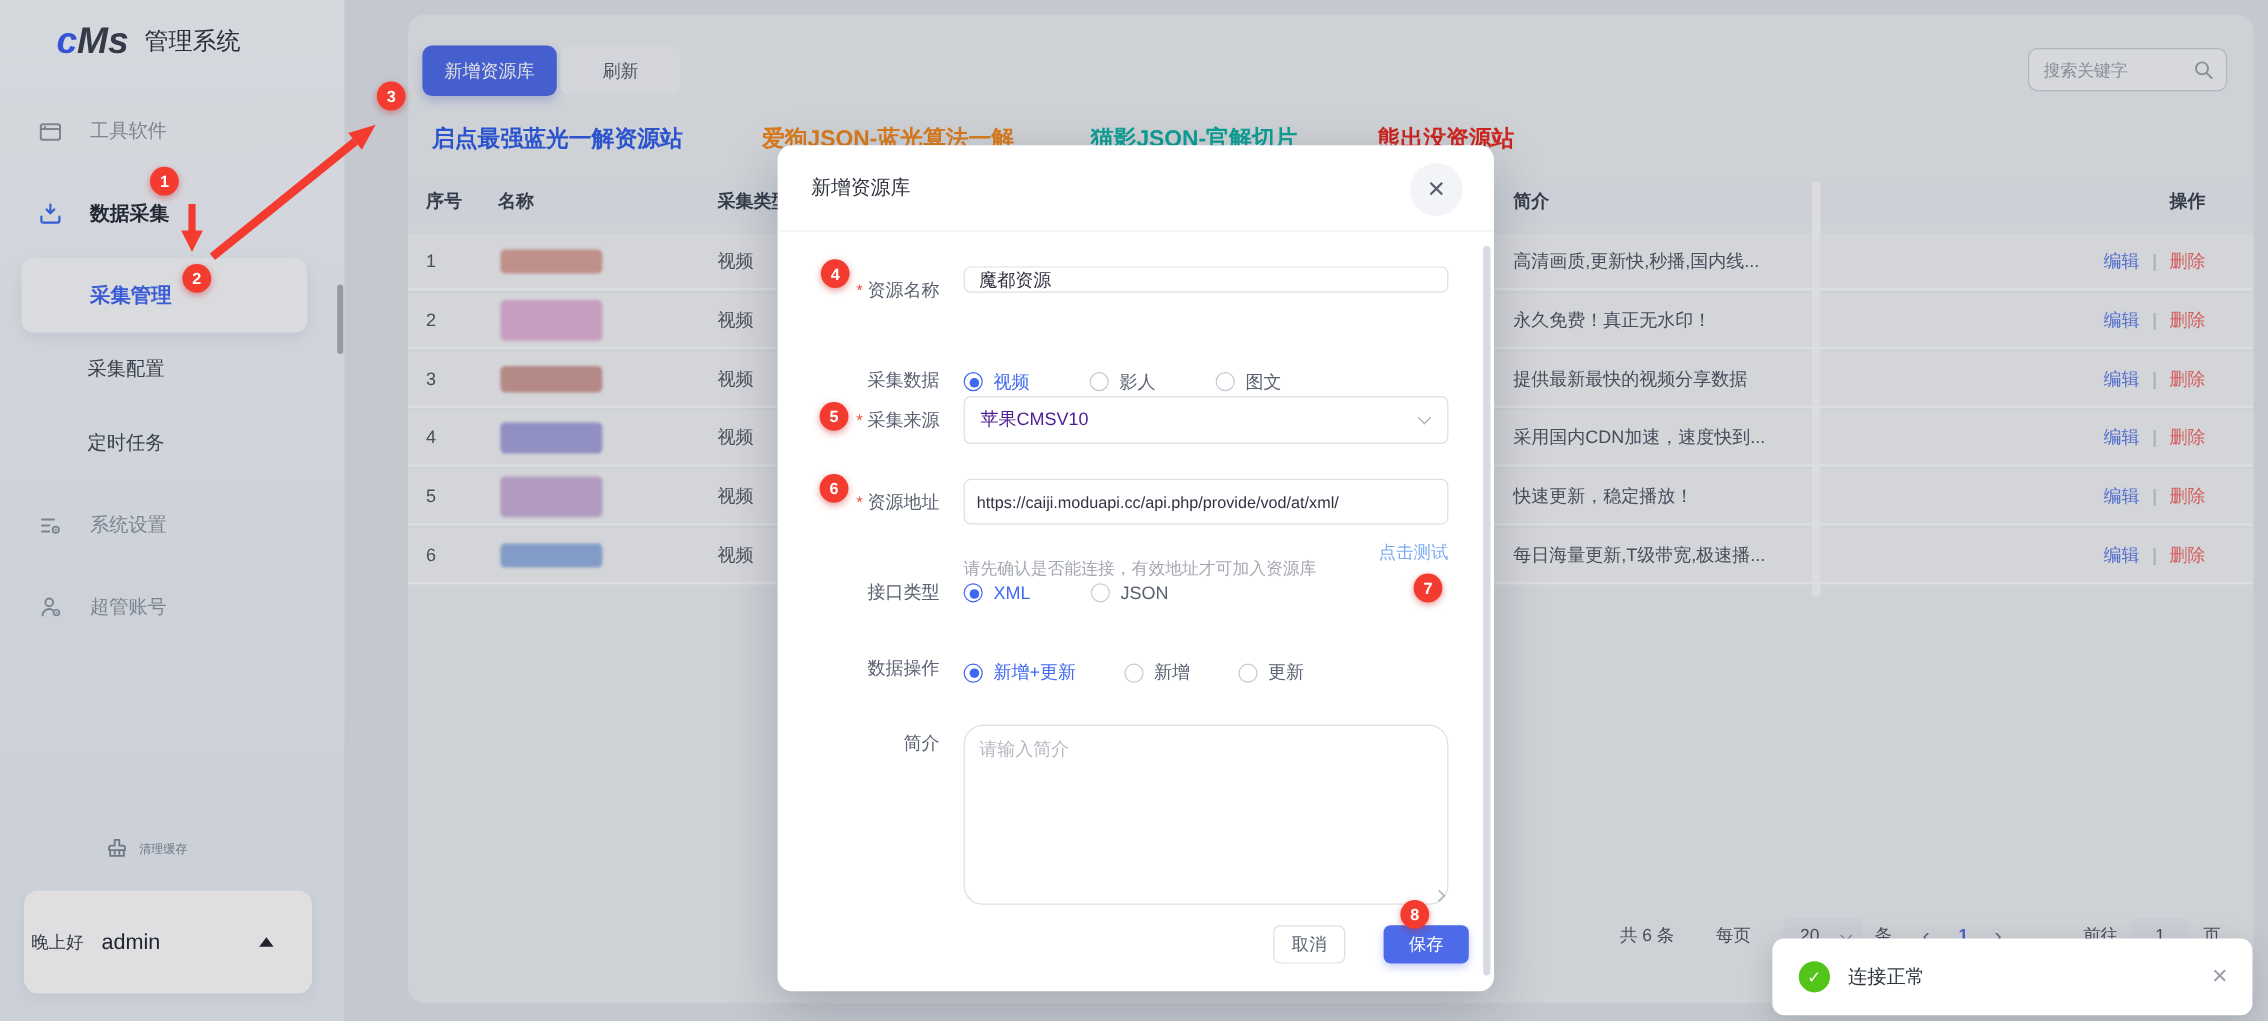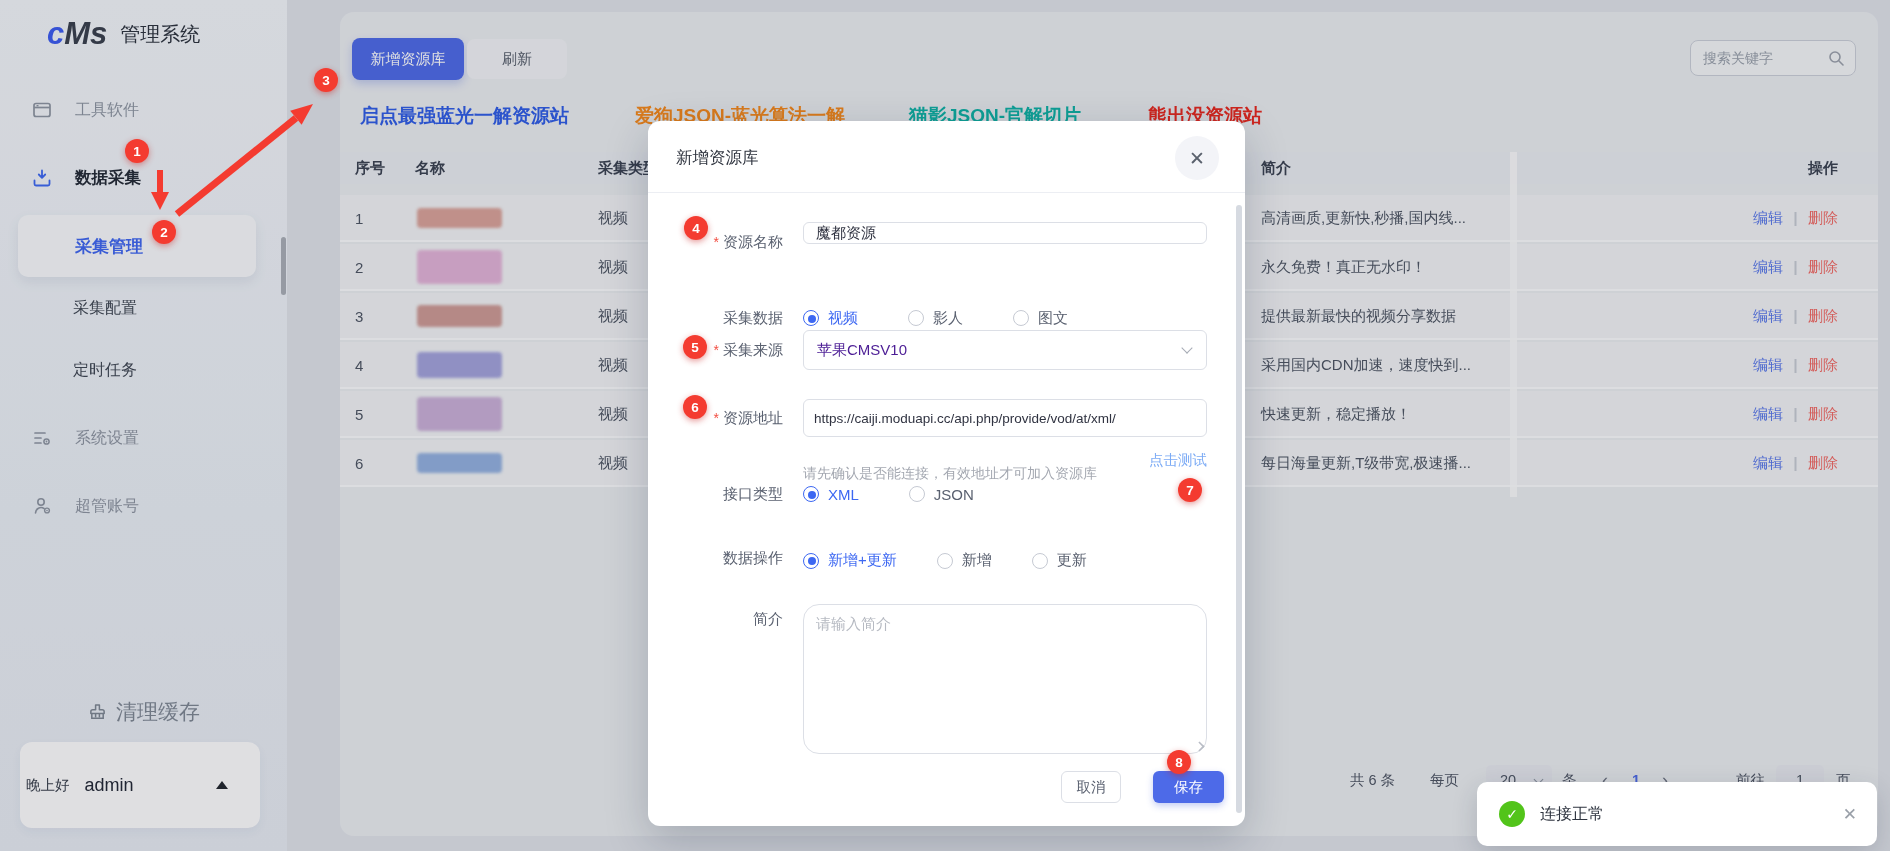--- a/index.html
+++ b/index.html
@@ -18,21 +18,21 @@
   .mi .mic { position:absolute; left:32px; top:50%; transform:translateY(-50%); width:20px; height:20px; }
   .mi .mlb { position:absolute; left:75px; top:50%; transform:translateY(-50%);
     font-size:16px; color:#8d95a2; white-space:nowrap; }
   .mi.parent-active .mlb { color:#232a37; font-weight:700; font-size:16.5px; }
   .mi-selected { position:absolute; left:18px; top:215px; width:238px; height:62px;
     background:#f7f9fc; border-radius:10px; box-shadow:0 5px 12px rgba(70,90,130,.10); cursor:pointer; }
   .mi-selected .mlb { position:absolute; left:57px; top:50%; transform:translateY(-50%);
     font-size:17px; font-weight:700; color:#3f66f0; }
   .mi.sub .mlb { left:73px; color:#3f4754; font-size:16px; }
   .clear-cache { position:absolute; left:88px; top:698px; display:flex; align-items:center;
-    color:#7e8794; font-size:21px; cursor:pointer; }
+    color:#7e8794; font-size:10px; cursor:pointer; }
   .clear-cache svg { margin-right:9px; }
   .admin-card { position:absolute; left:20px; top:742px; width:240px; height:86px;
     background:#fdfdfe; border-radius:12px; display:flex; align-items:center;
     padding-left:6px; cursor:pointer; box-shadow:0 4px 10px rgba(70,90,130,.06); }
   .greet { font-size:14.5px; color:#39404d; }
   .uname { font-size:18px; color:#222836; margin-left:15px; }
   .caret-up { margin-left:auto; margin-right:32px; width:0; height:0;
     border-left:6px solid transparent; border-right:6px solid transparent; border-bottom:8px solid #22262e; }
   .side-scrollbar { position:absolute; left:281px; top:237px; width:5px; height:58px;
     background:#a9aeb7; border-radius:3px; z-index:2; }

